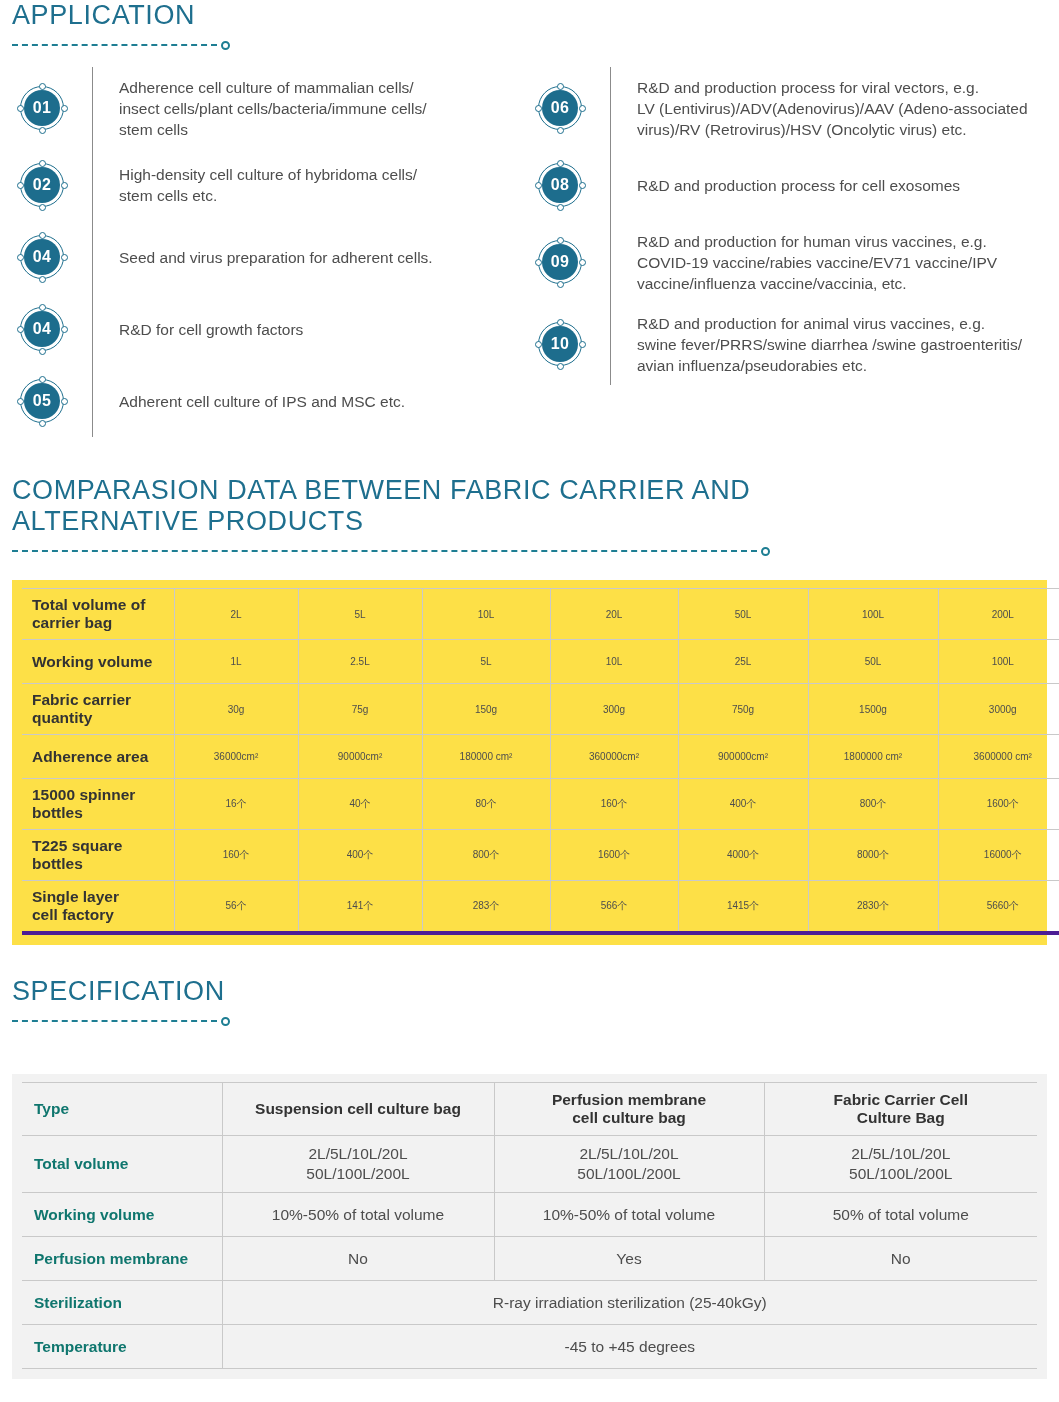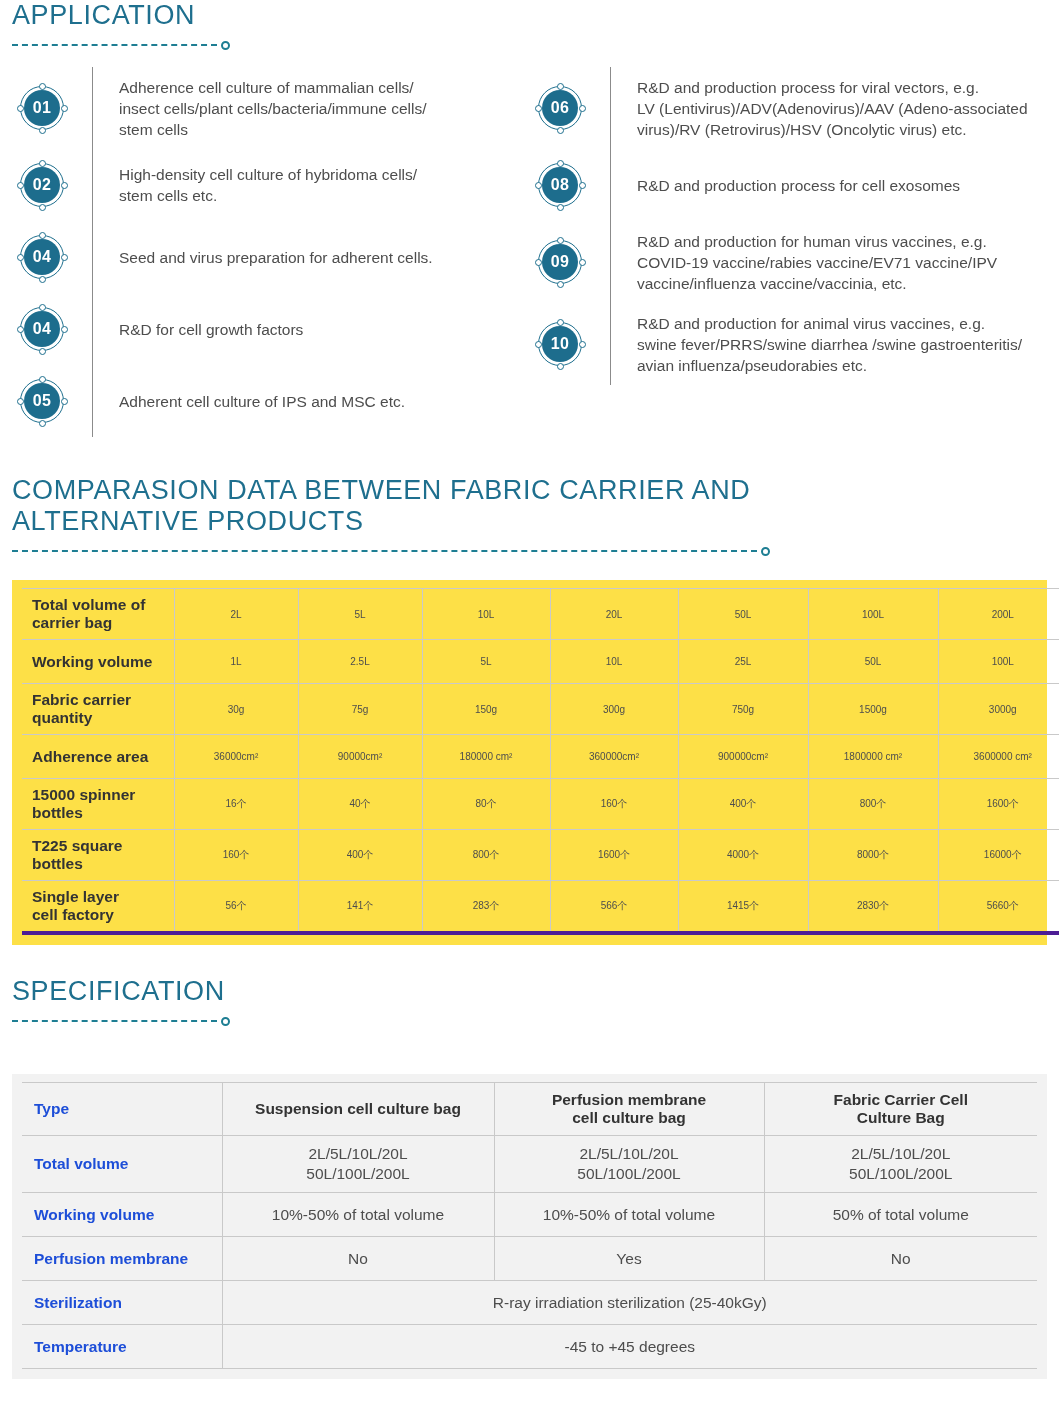--- a/index.html
+++ b/index.html
@@ -164,21 +164,21 @@
     padding: 8px 12px;
     font-size: 15.5px;
     color: #4d4d4d;
     vertical-align: middle;
     height: 44px;
   }
   table.spec tr:last-child td { border-bottom: 1px solid #c9c9c9; }
   table.spec td:last-child { border-right: none; }
   table.spec td.rowhead {
     font-weight: 700;
-    color: #1d4ed8;
+    color: #0f766e;
     line-height: 18px;
     white-space: pre-line;
   }
   table.spec td.colhead {
     font-weight: 700;
     color: #333333;
     text-align: center;
     line-height: 18px;
     white-space: pre-line;
   }

